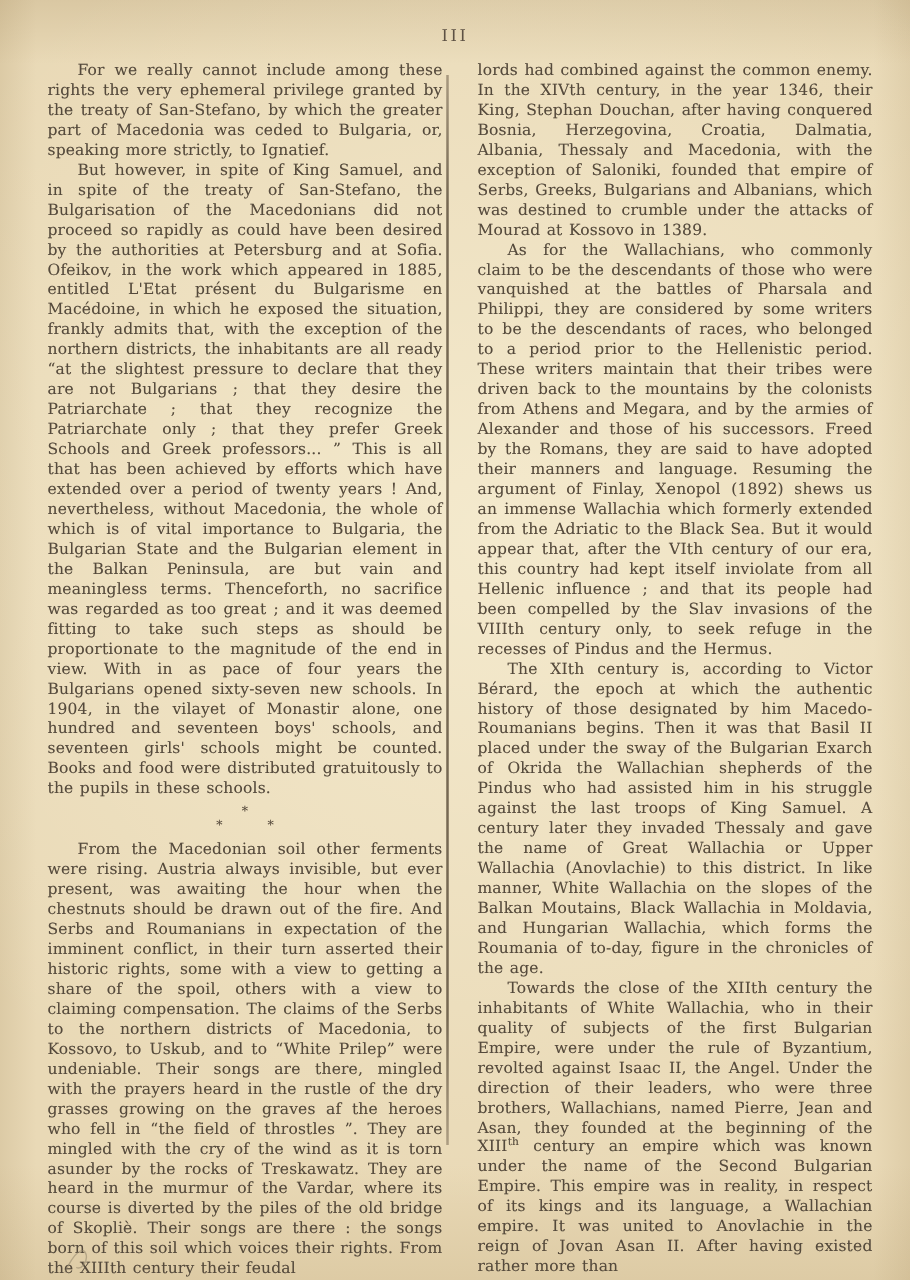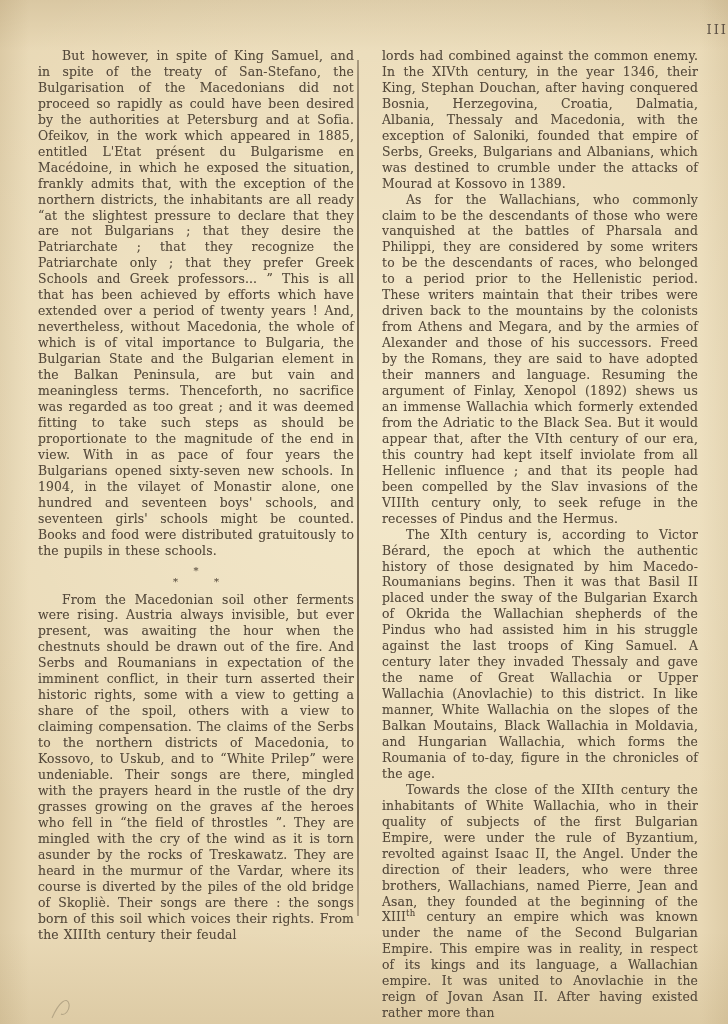--- a/index.html
+++ b/index.html
@@ -13,21 +13,21 @@
     background:
       radial-gradient(ellipse 120% 85% at 54% 42%, rgba(255,250,228,0.50), rgba(255,250,228,0) 62%),
       linear-gradient(to bottom, rgba(125,95,45,0.14), rgba(125,95,45,0) 5%),
       linear-gradient(to right, rgba(125,95,45,0.12), rgba(125,95,45,0) 4%),
       linear-gradient(to left, rgba(125,95,45,0.10), rgba(125,95,45,0) 4%),
       linear-gradient(to top, rgba(160,130,75,0.16), rgba(160,130,75,0) 9%),
       #e9d9b6;
   }
   .page-number{
     position:absolute;top:22px;left:0;right:0;
-    text-align:right;
+    text-align:center;
     font-size:13px;letter-spacing:2px;
     color:#5d5144;
   }
   .columns{
     position:absolute;top:48px;left:38px;
     width:660px;
     display:flex;
     justify-content:space-between;
   }
   .column{
@@ -65,20 +65,21 @@
   }
 </style>
 </head>
 <body>
 
 <div class="page">
   <div class="page-number">III</div>
 
   <div class="columns">
     <div class="column">
+        <p class="para indent"><span>For we really cannot include among these rights the very ephemeral privilege granted by the treaty of San-Stefano, by which the greater part of Macedonia was ceded to Bulgaria, or, speaking more strictly, to Ignatief.</span></p>
         <p class="para indent"><span>But however, in spite of King Samuel, and in spite of the treaty of San-Stefano, the Bulgarisation of the Macedonians did not proceed so rapidly as could have been desired by the authorities at Petersburg and at Sofia.  Ofeikov, in the work which appeared in 1885, entitled </span><span class="it">L'Etat présent du Bulgarisme en Macédoine</span><span>, in which he exposed the situation, frankly admits that, with the exception of the northern districts, the inhabitants are all ready “at the slightest pressure to declare that they are not Bulgarians ; that they desire the Patriarchate ; that they recognize the Patriarchate only ; that they prefer Greek Schools and Greek professors... ”  This is all that has been achieved by efforts which have extended over a period of twenty years ! And, nevertheless, without Macedonia, the whole of which is of vital importance to Bulgaria, the Bulgarian State and the Bulgarian element in the Balkan Peninsula, are but vain and meaningless terms. Thenceforth, no sacrifice was regarded as too great ; and it was deemed fitting to take such steps as should be proportionate to the magnitude of the end in view. With in as pace of four years the Bulgarians opened sixty-seven new schools.  In 1904, in the </span><span class="it">vilayet</span><span> of Monastir alone, one hundred and seventeen boys' schools, and seventeen girls' schools might be counted.  Books and food were distributed gratuitously to the pupils in these schools.</span></p>
         <div class="asterism">
           <span>*</span>
           <span class="asterism-row">* *</span>
         </div>
         <p class="para indent"><span>From the Macedonian soil other ferments were rising.  Austria always invisible, but ever present, was awaiting the hour when the chestnuts should be drawn out of the fire.  And Serbs and Roumanians in expectation of the imminent conflict, in their turn asserted their </span><span class="it">historic rights,</span><span> some with a view to getting a share of the spoil, others with a view to claiming compensation.  The claims of the Serbs to the northern districts of Macedonia, to Kossovo, to Uskub, and to “White Prilep” were undeniable.  Their songs are there, mingled with the prayers heard in the rustle of the dry grasses growing on the graves af the heroes who fell in “the field of throstles ”.  They are mingled with the cry of the wind as it is torn asunder by the rocks of Treskawatz.  They are heard in the murmur of the Vardar, where its course is diverted by the piles of the old bridge of Skopliè.  Their songs are there : the songs born of this soil which voices their rights.  From the XIIIth century their feudal</span></p>
       </div>
     <div class="column">
         <p class="para"><span>lords had combined against the common enemy. In the XIVth century, in the year 1346, their King, Stephan Douchan, after having conquered Bosnia, Herzegovina, Croatia, Dalmatia, Albania, Thessaly and Macedonia, with the exception of Saloniki, founded that empire of Serbs, Greeks, Bulgarians and Albanians, which was destined to crumble under the attacks of Mourad at Kossovo in 1389.</span></p>
         <p class="para indent"><span>As for the Wallachians, who commonly claim to be the descendants of those who were vanquished at the battles of Pharsala and Philippi, they are considered by some writers to be the descendants of races, who belonged to a period prior to the Hellenistic period.  These writers maintain that their tribes were driven back to the mountains by the colonists from Athens and Megara, and by the armies of Alexander and those of his successors.  Freed by the Romans, they are said to have adopted their manners and language.  Resuming the argument of Finlay, Xenopol (1892) shews us an immense Wallachia which formerly extended from the Adriatic to the Black Sea.  But it would appear that, after the VIth century of our era, this country had kept itself inviolate from all Hellenic influence ; and that its people had been compelled by the Slav invasions of the VIIIth century only, to seek refuge in the recesses of Pindus and the Hermus.</span></p>

